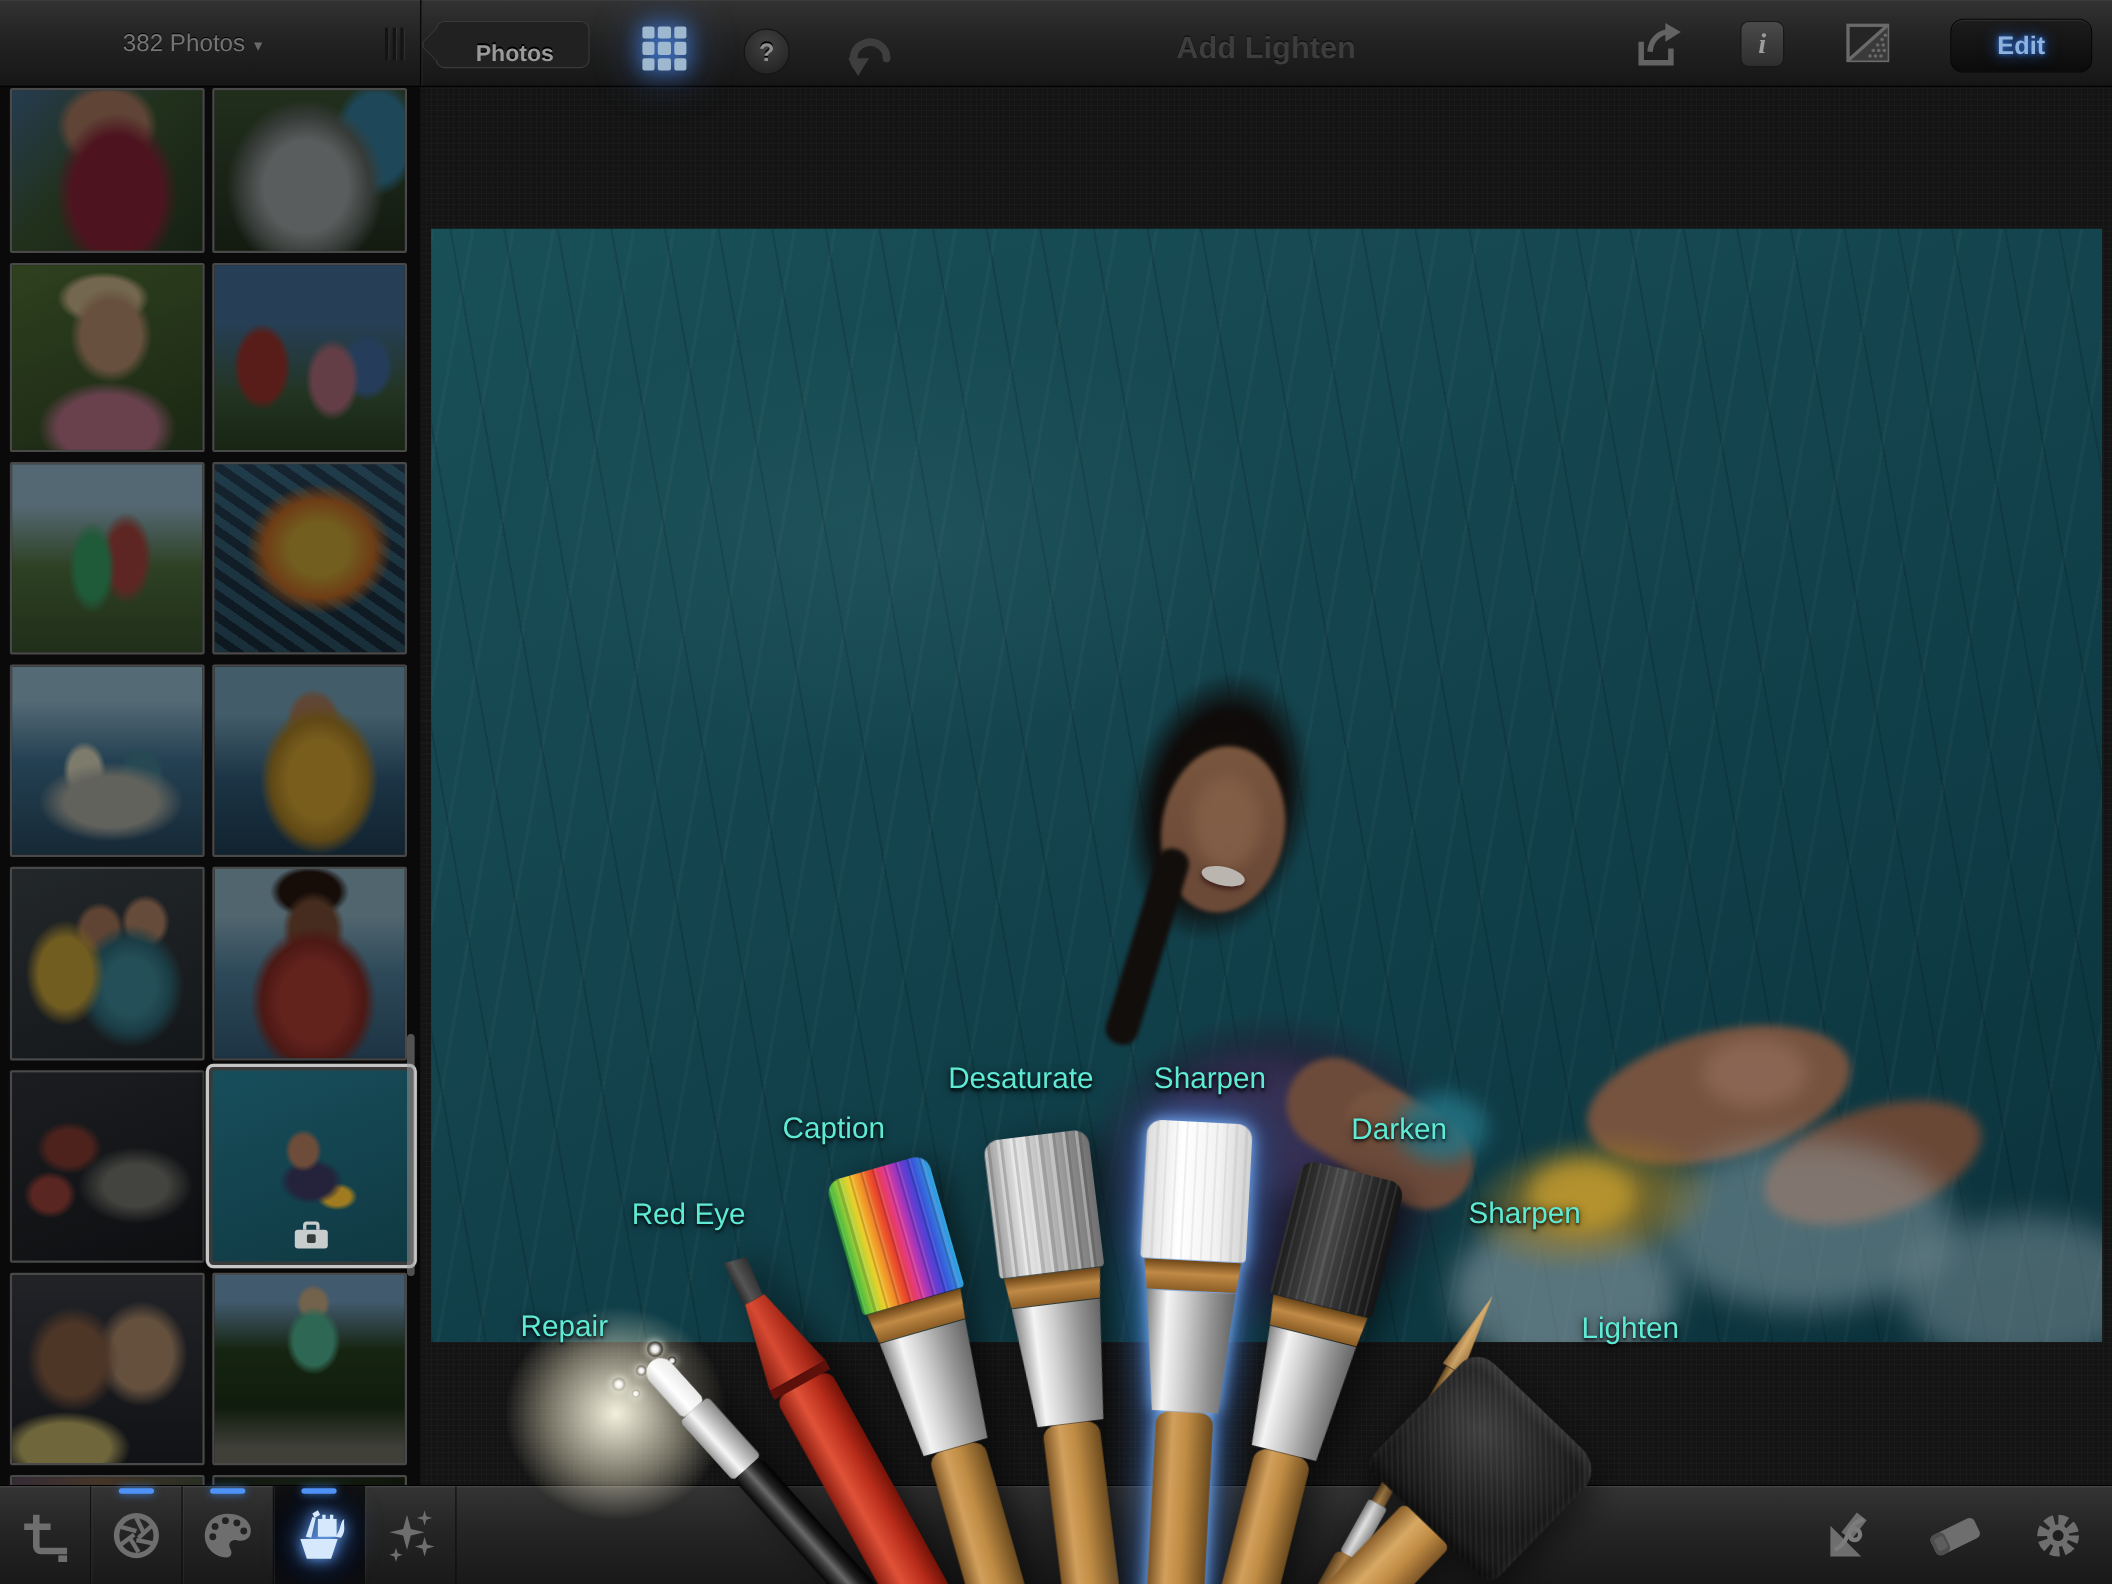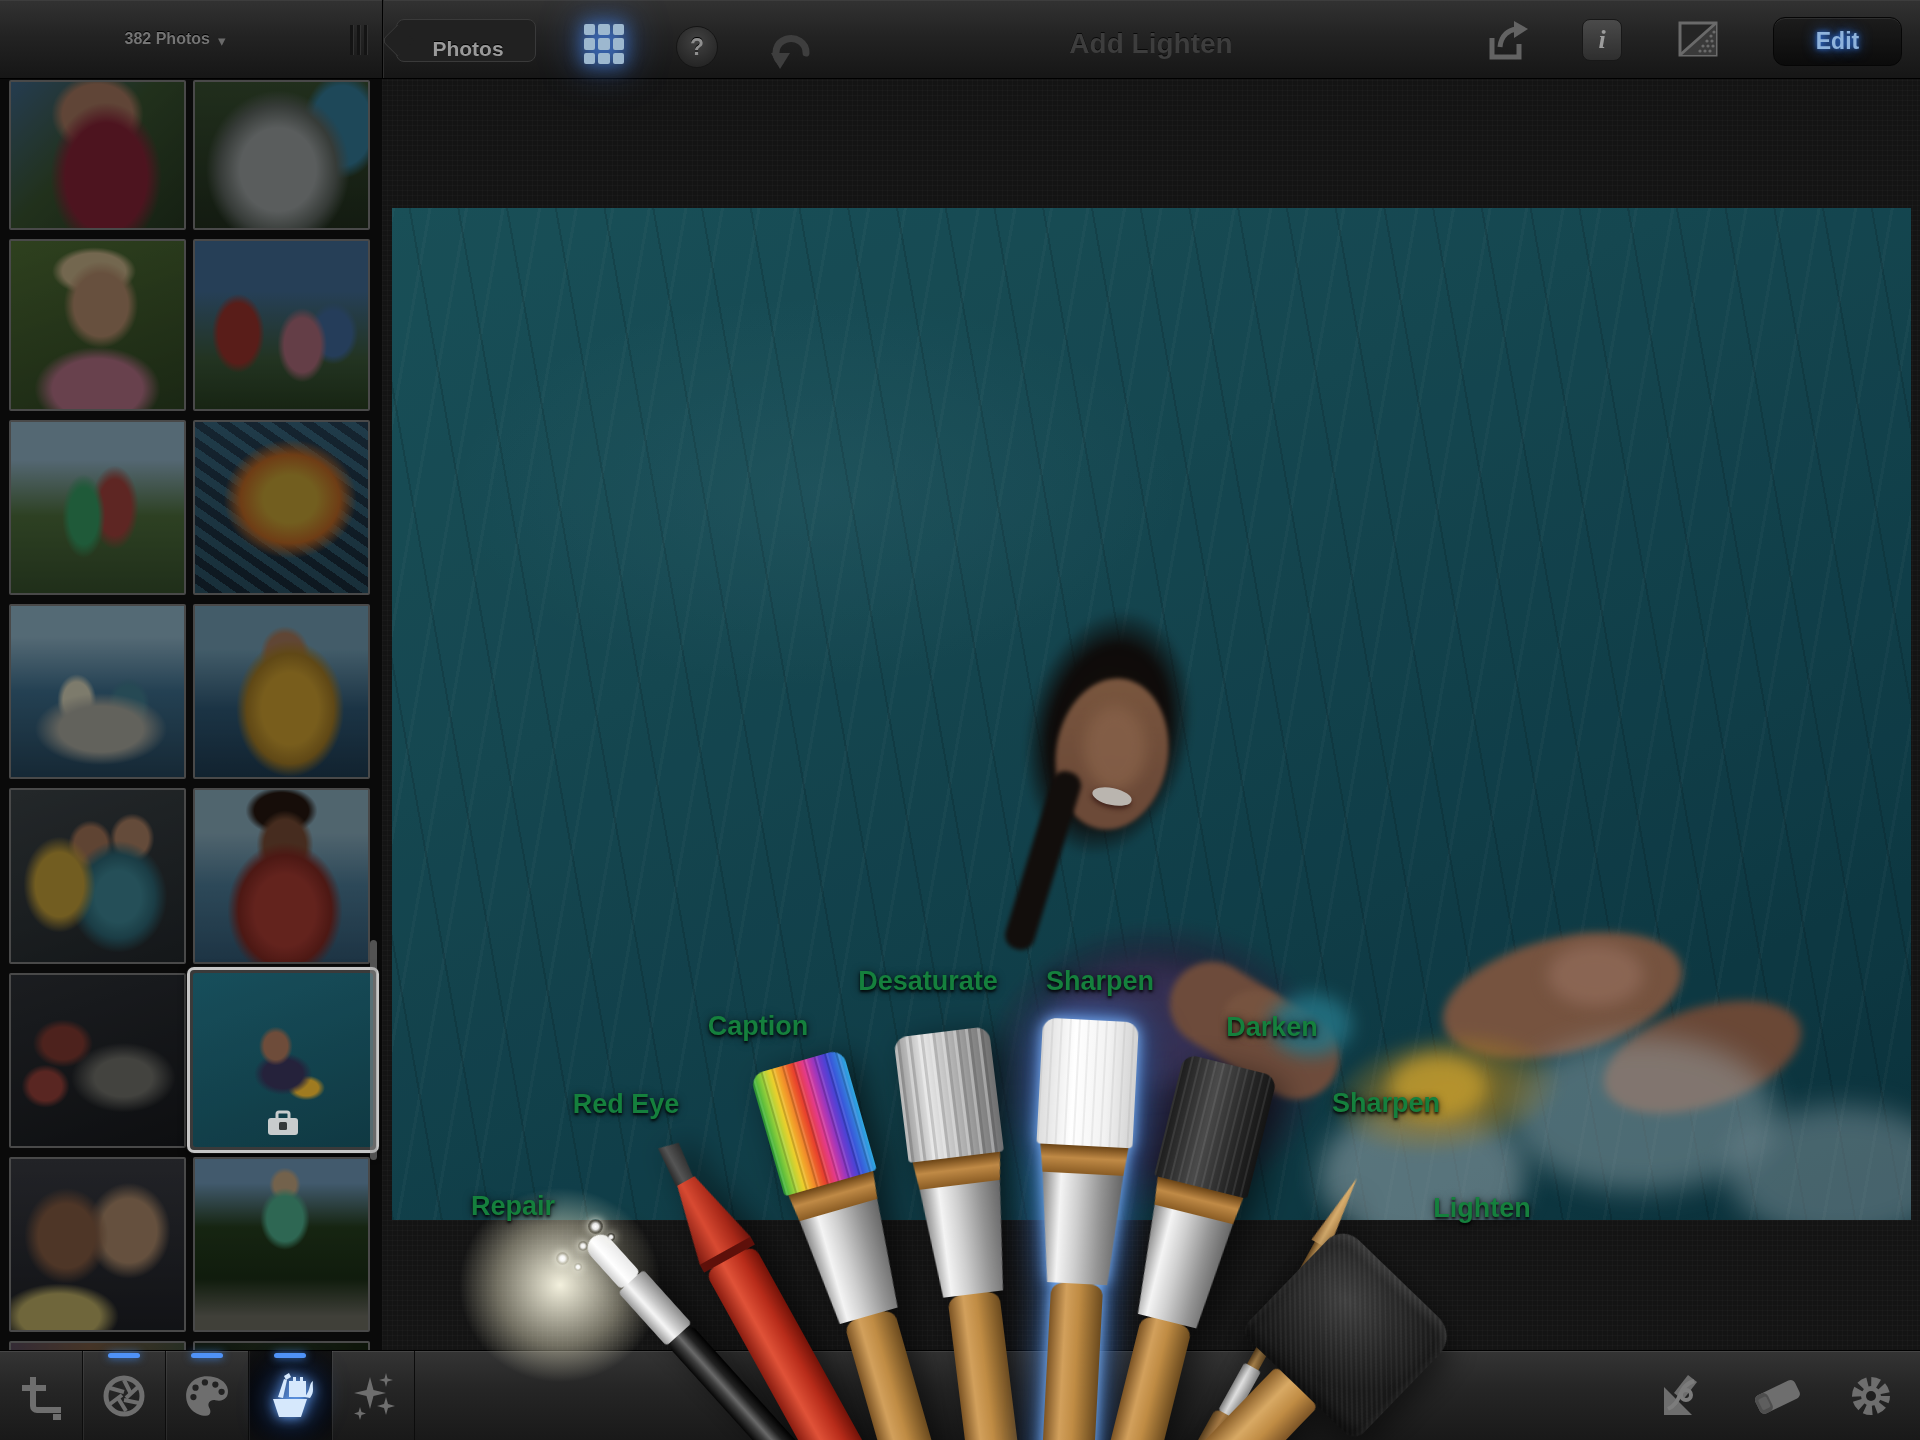--- a/index.html
+++ b/index.html
@@ -6,21 +6,21 @@
   body{width:1920px;height:1440px;position:relative;overflow:hidden;background:#000;
        font-family:"Liberation Sans",sans-serif;}
   
   .top-toolbar{position:absolute;left:0;top:0;width:1920px;height:78px;z-index:30;
     background:linear-gradient(180deg,#323232 0%,#232323 45%,#161616 100%);
     border-bottom:1px solid #000;box-shadow:inset 0 1px 0 #3d3d3d;}
   .tb-sep{position:absolute;left:382px;top:0;width:1px;height:78px;background:#000;
     box-shadow:1px 0 0 #2e2e2e;}
   .photo-count{position:absolute;left:0;top:0;width:350px;height:78px;display:flex;
     align-items:center;justify-content:center;gap:8px;cursor:default;}
-  .photo-count .pc-text{font-size:16px;font-weight:bold;color:#757575;text-shadow:0 -1px 0 #000;}
+  .photo-count .pc-text{font-size:22px;font-weight:normal;color:#757575;text-shadow:0 -1px 0 #000;}
   .photo-count .pc-caret{font-size:15px;color:#6a6a6a;padding-top:4px;}
   .drag-handle{position:absolute;left:350px;top:25px;width:22px;height:30px;display:flex;gap:4px;}
   .drag-handle span{width:3px;height:30px;background:#141414;box-shadow:1px 0 0 #323232;}
   .back-btn{position:absolute;left:396px;top:19px;width:138px;height:41px;background:#212121;
     border:1px solid #3a3a3a;border-radius:8px;display:flex;align-items:flex-end;justify-content:center;}
   .back-btn::before{content:"";position:absolute;left:-11px;top:8.5px;width:22px;height:22px;
     background:#212121;border-left:1px solid #3a3a3a;border-bottom:1px solid #3a3a3a;
     transform:rotate(45deg);border-radius:0 0 0 6px;}
   .back-btn .bb-label{position:relative;font-size:21px;font-weight:bold;color:#9a9a9a;
     text-shadow:0 -1px 0 #000;padding-left:4px;}
@@ -119,22 +119,22 @@
       repeating-linear-gradient(90deg,rgba(255,255,255,.018) 0 1px,transparent 1px 5px),
       #141414;}
   .photo{position:absolute;left:10px;top:130px;width:1519px;height:1012px;overflow:hidden;
     background:linear-gradient(155deg,#20666f 0%,#1b5b66 35%,#15505c 62%,#104652 85%,#0d3d49 100%);}
   .waves1{position:absolute;inset:0;background:repeating-linear-gradient(100deg,rgba(255,255,255,.05) 0 3px,transparent 3px 36px);opacity:.7;}
   .waves2{position:absolute;inset:0;background:repeating-linear-gradient(80deg,rgba(0,0,0,.13) 0 2px,transparent 2px 48px);}
   .shine{position:absolute;inset:0;background:radial-gradient(520px 280px at 28% 28%,rgba(120,190,200,.13),transparent 70%);}
   .blob{position:absolute;border-radius:50%;}
   .photo-dim{position:absolute;inset:0;background:rgba(4,10,14,.24);}
   
-  .blabel{position:absolute;transform:translate(-50%,-50%);font-size:27px;font-weight:bold;
-    color:#15803d;text-shadow:0 2px 3px rgba(0,0,0,.9),0 1px 9px rgba(0,0,0,.65);
+  .blabel{position:absolute;transform:translate(-50%,-50%);font-size:27px;font-weight:normal;
+    color:#5eead4;text-shadow:0 2px 3px rgba(0,0,0,.9),0 1px 9px rgba(0,0,0,.65);
     white-space:nowrap;z-index:45;}
   
   .brush{position:absolute;display:flex;flex-direction:column;align-items:center;z-index:40;
     transform-origin:50% 0;filter:drop-shadow(10px 8px 16px rgba(0,0,0,.55));}
   .brush.selected{filter:drop-shadow(0 0 7px rgba(130,185,255,.95)) drop-shadow(0 0 18px rgba(80,150,255,.8)) drop-shadow(10px 8px 16px rgba(0,0,0,.45));}
   .bristles{width:96px;height:126px;border-radius:14px 14px 4px 4px;}
   .rainbow{background:repeating-linear-gradient(90deg,rgba(0,0,0,.16) 0 2px,rgba(255,255,255,.1) 2px 4px,transparent 4px 11px),
     linear-gradient(90deg,#2fae3e,#9ed33a 12%,#eecf2c 22%,#f2922a 32%,#e8402c 45%,#e23a98 58%,#8636c8 70%,#3b47d8 82%,#2fa8e0);}
   .silverb{background:repeating-linear-gradient(90deg,rgba(255,255,255,.3) 0 3px,rgba(0,0,0,.14) 3px 6px,transparent 6px 12px),
     linear-gradient(90deg,#9a9a9a,#e6e6e6 30%,#b8b8b8 55%,#8a8a8a 80%,#707070);}

